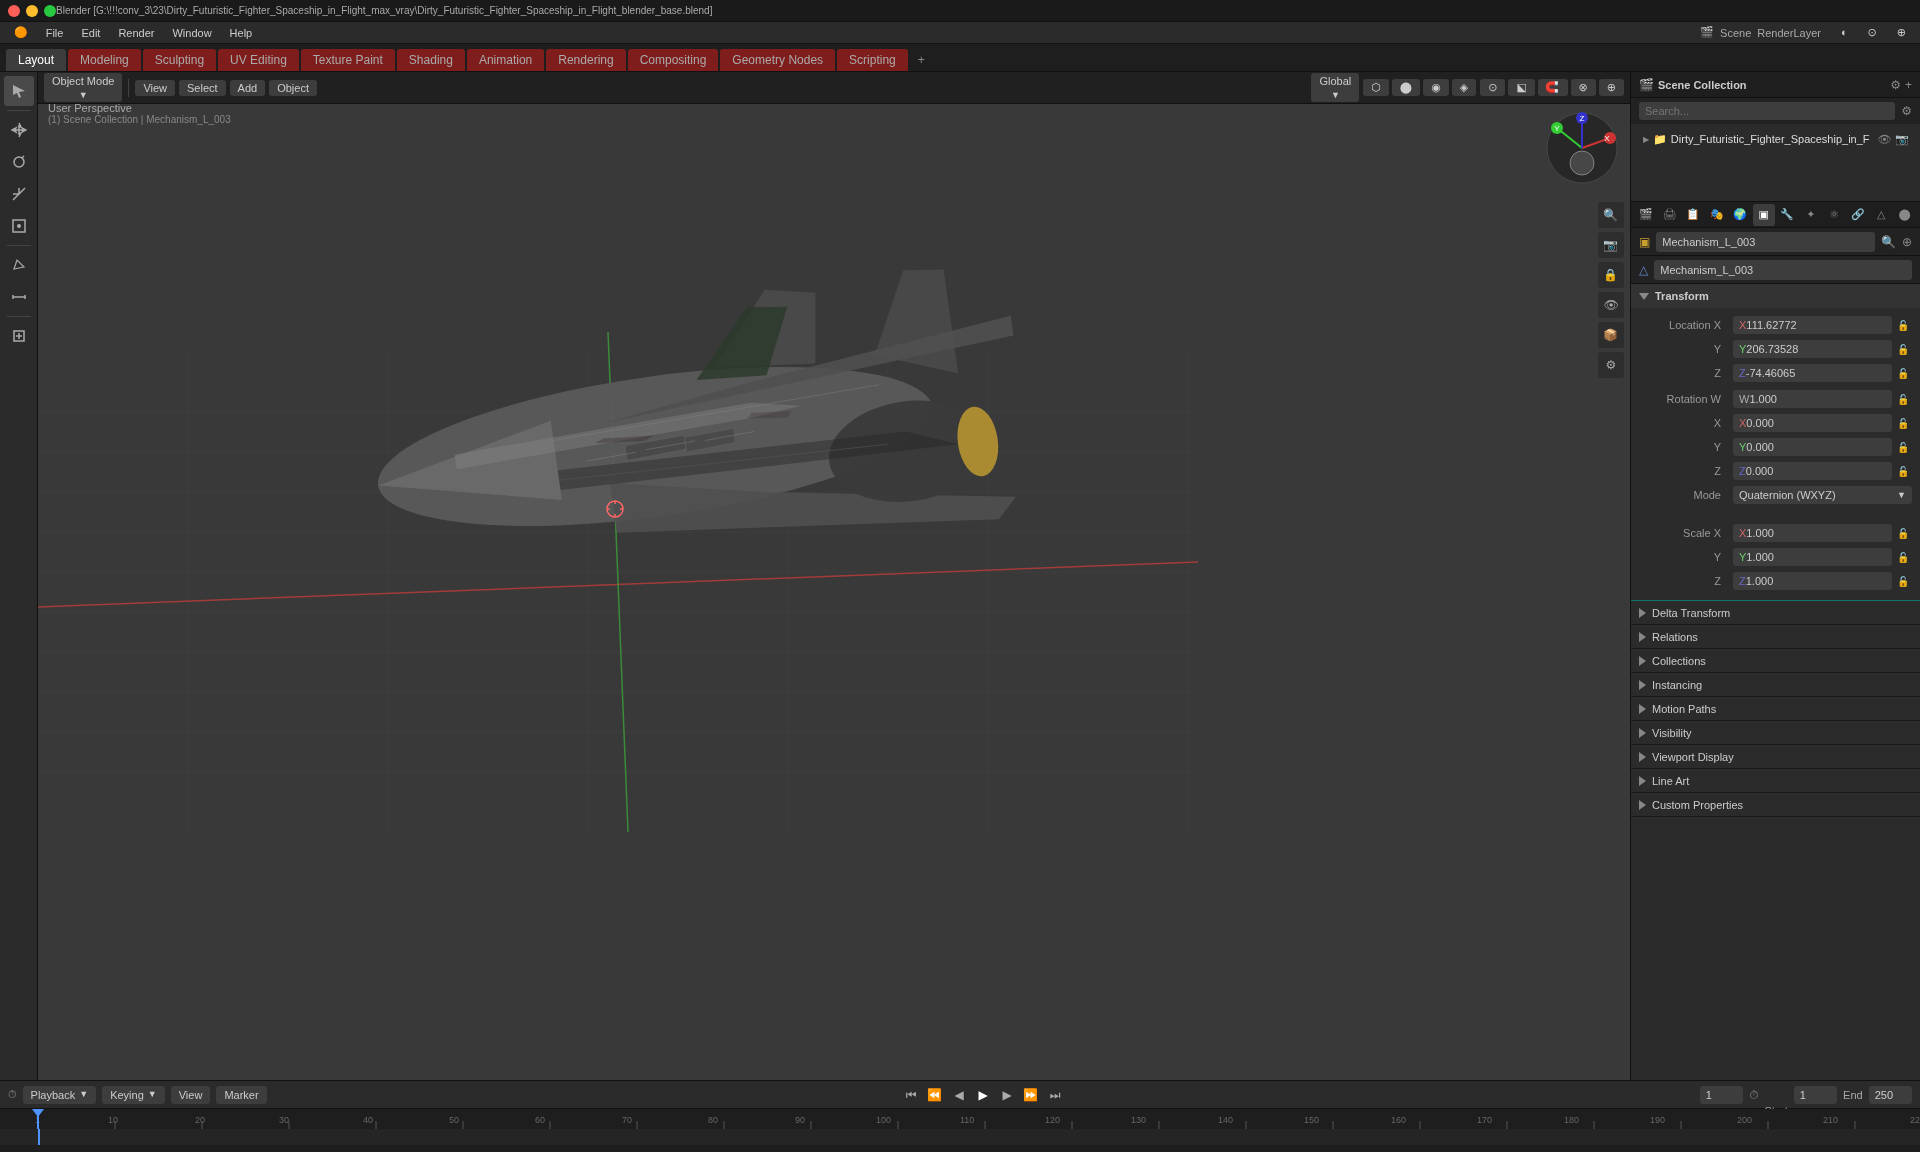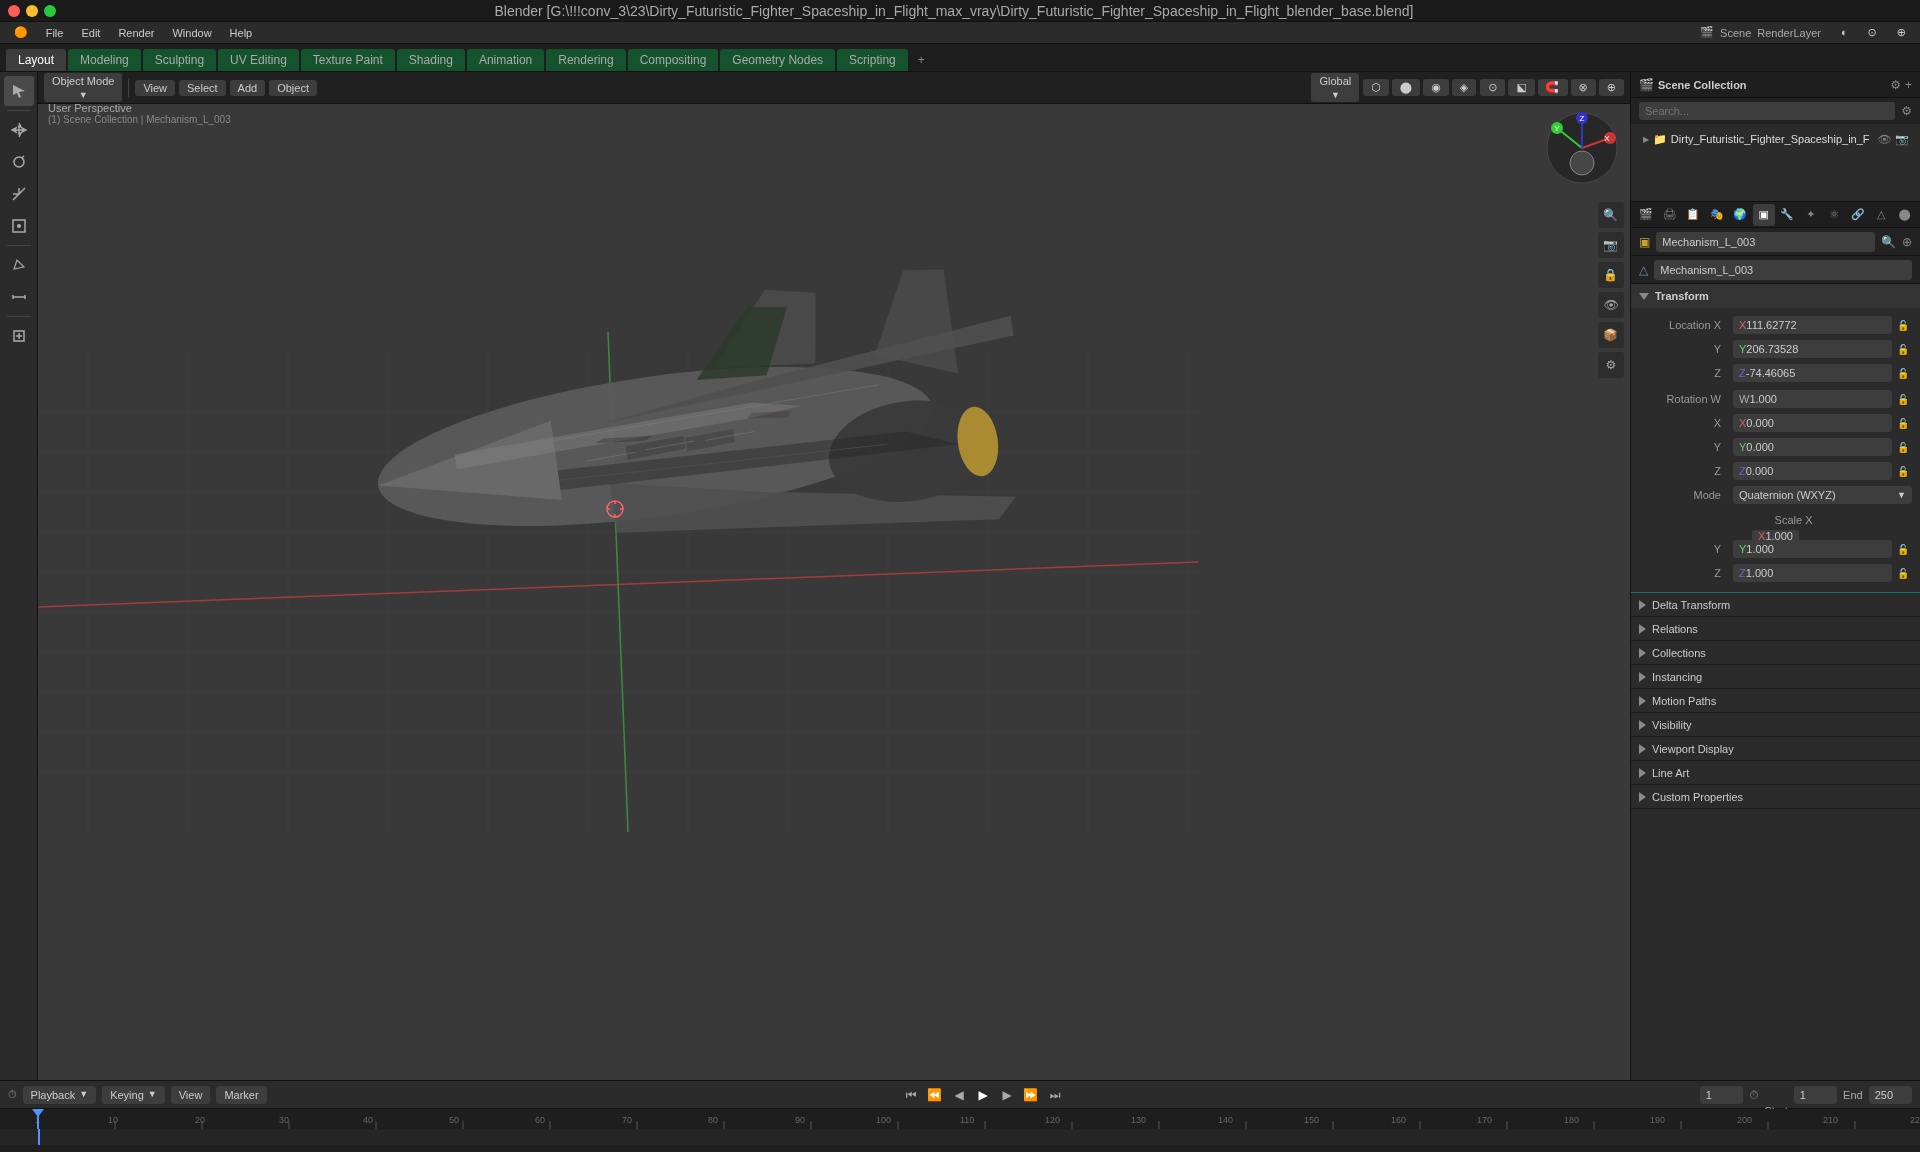--- a/index.html
+++ b/index.html
@@ -16,21 +16,21 @@
     
     #titlebar {
       height: 22px;
       background: #1a1a1a;
       display: flex;
       align-items: center;
       justify-content: space-between;
       padding: 0 8px;
       border-bottom: 1px solid #111;
     }
-    #titlebar-title { font-size: 14px; color: #aaa; flex: 1; text-align: center; }
+    #titlebar-title { font-size: 10px; color: #aaa; flex: 1; text-align: left; }
     .titlebar-btn { width: 12px; height: 12px; border-radius: 50%; display: inline-block; }
     .titlebar-btn.close { background: #ff5f57; }
     .titlebar-btn.min { background: #ffbd2e; }
     .titlebar-btn.max { background: #28c941; }
 
     
     #menubar {
       height: 22px;
       background: #2b2b2b;
       display: flex;
@@ -56,21 +56,21 @@
       padding: 0 6px;
       gap: 2px;
       border-bottom: 1px solid #111;
     }
     .workspace-tab {
       padding: 4px 12px;
       font-size: 12px;
       color: #aaa;
       cursor: pointer;
       border-radius: 3px 3px 0 0;
-      background: #14532d;
+      background: #7f1d1d;
     }
     .workspace-tab.active {
       background: #3d3d3d;
       color: #fff;
     }
     .workspace-plus {
       padding: 4px 8px;
       color: #888;
       cursor: pointer;
     }
@@ -868,21 +868,21 @@
             </div>
 
             <div class="prop-row">
               <div class="prop-label">Mode</div>
               <div class="mode-dropdown">
                 <span>Quaternion (WXYZ)</span>
                 <span style="font-size:9px;">▼</span>
               </div>
             </div>
 
-            <div class="prop-row" style="margin-top:8px;flex-direction:column;">
+            <div class="prop-row" style="margin-top:16px;">
               <div class="prop-label">Scale X</div>
               <div class="prop-value">
                 <span style="color:#cc6666;">X </span>
                 <span>1.000</span>
               </div>
               <div class="prop-lock">🔓</div>
             </div>
             <div class="prop-row">
               <div class="prop-label">Y</div>
               <div class="prop-value">

